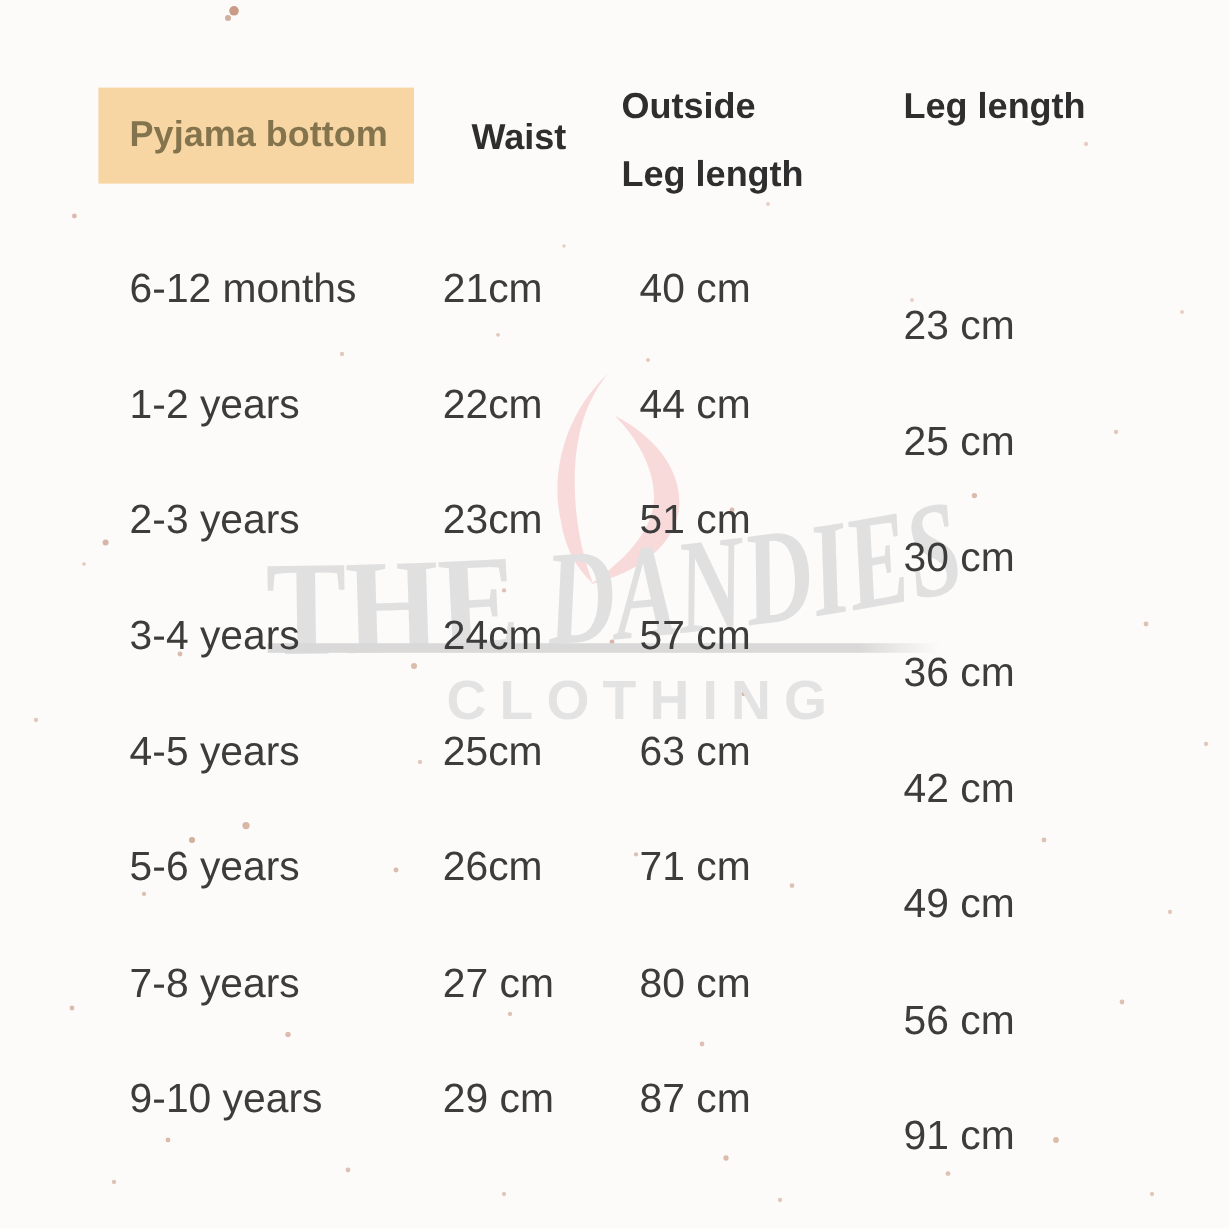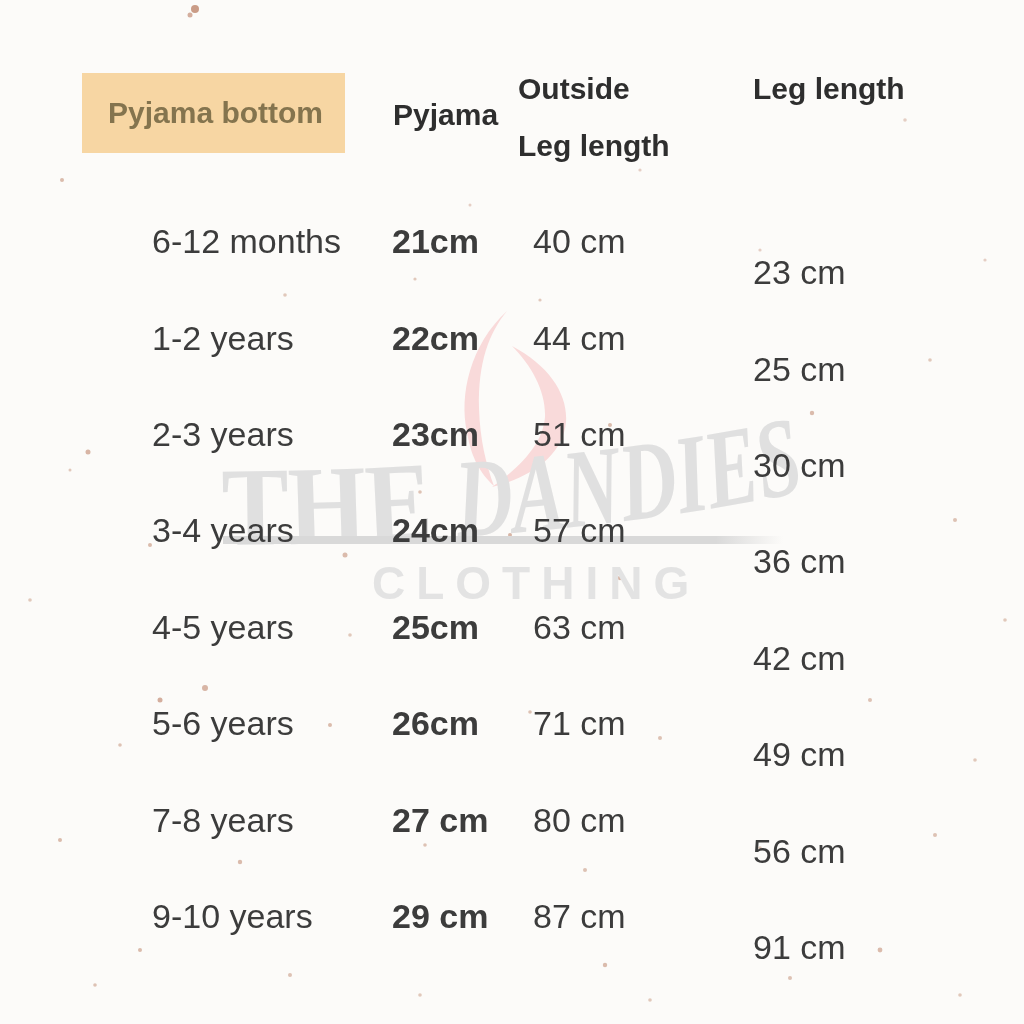--- a/index.html
+++ b/index.html
@@ -47,22 +47,22 @@
   }
   .hdr-waist{left:393px;top:86px;}
   .hdr-outside{left:518px;top:60px;}
   .hdr-inner{left:753px;top:60px;}
   .rows{position:absolute;left:0;top:193px;width:1024px;}
   .row{position:relative;height:96.4px;}
   .cell{
     position:absolute;top:50%;transform:translateY(-50%);
     font-size:34px;color:#3c3c3c;white-space:nowrap;
   }
-  .cell.size{left:108px;margin-left:44px;}
-  .cell.waist{left:392px;font-weight:bold;}
+  .cell.size{left:108px;}
+  .cell.waist{left:369px;}
   .cell.outside{left:533px;}
   .cell.inner{left:753px;margin-top:31px;}
 </style>
 </head>
 <body>
 
 <div class="canvas">
 
   <svg class="speckles" width="1024" height="1024" viewBox="0 0 1024 1024">
     <g fill="#b97c60">
@@ -140,21 +140,21 @@
 
     <div class="wm-underline"></div>
     <div class="wm-clothing">CLOTHING</div>
   </div>
 
   <div class="table-layer">
 
     <div class="hl-cell">
       <span>Pyjama bottom</span>
     </div>
-    <div class="hdr hdr-waist">Pyjama</div>
+    <div class="hdr hdr-waist">Waist</div>
     <div class="hdr hdr-outside">
       <div>Outside</div>
       <div>Leg length</div>
     </div>
     <div class="hdr hdr-inner">
       <div>Leg length</div>
     </div>
 
     <div class="rows">
       <div class="row">

